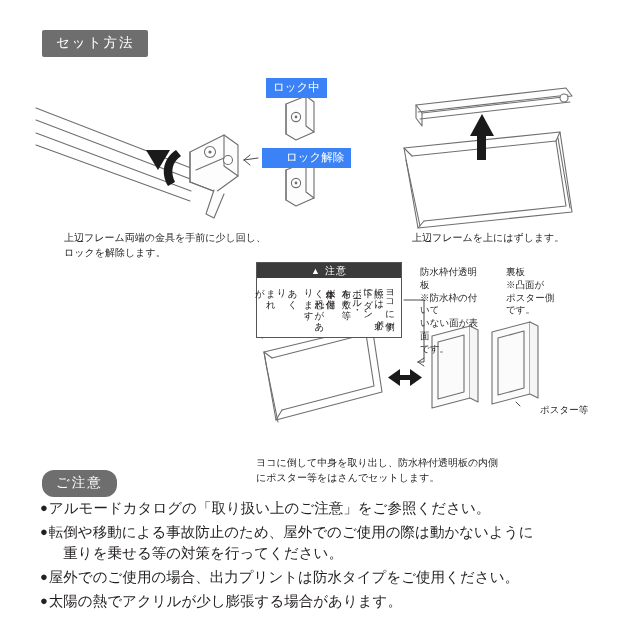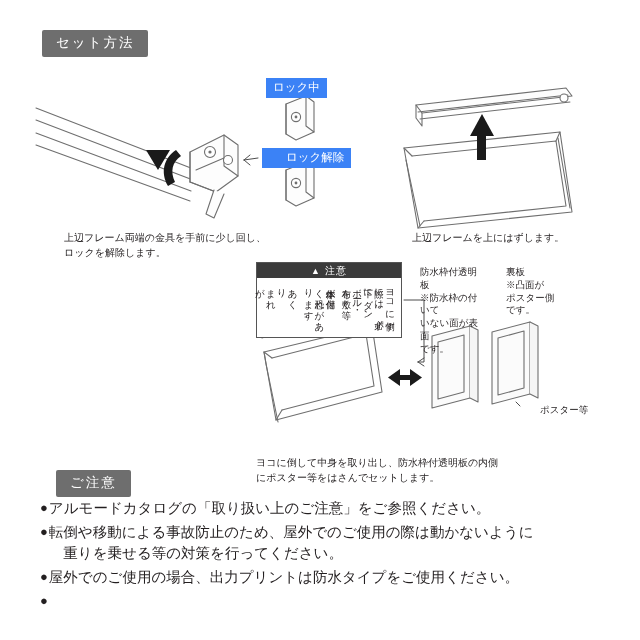--- a/index.html
+++ b/index.html
@@ -26,21 +26,21 @@
     position: absolute;
     background: #6e6e6e;
     color: #ffffff;
     font-size: 13.5px;
     letter-spacing: 2px;
     padding: 4px 14px 5px 14px;
     border-radius: 2px;
     white-space: nowrap;
   }
   #tab-set { left: 42px; top: 30px; }
-  #tab-caution { left: 56px; top: 470px; }
+  #tab-caution { left: 42px; top: 470px; border-radius: 12px; }
 
   
   .caption {
     position: absolute;
     font-size: 10px;
     line-height: 1.5;
     color: #231f20;
     white-space: pre-line;
   }
   #cap-left { left: 64px; top: 230px; width: 300px; }
@@ -313,16 +313,17 @@
       <span class="bullet">●</span>
       <span class="txt">転倒や移動による事故防止のため、屋外でのご使用の際は動かないように
 　重りを乗せる等の対策を行ってください。</span>
     </div>
     <div class="notice-item">
       <span class="bullet">●</span>
       <span class="txt">屋外でのご使用の場合、出力プリントは防水タイプをご使用ください。</span>
     </div>
     <div class="notice-item">
       <span class="bullet">●</span>
+      <span class="txt">太陽の熱でアクリルが少し膨張する場合があります。</span>
     </div>
   </div>
 
 </div>
 
 </body></html>

